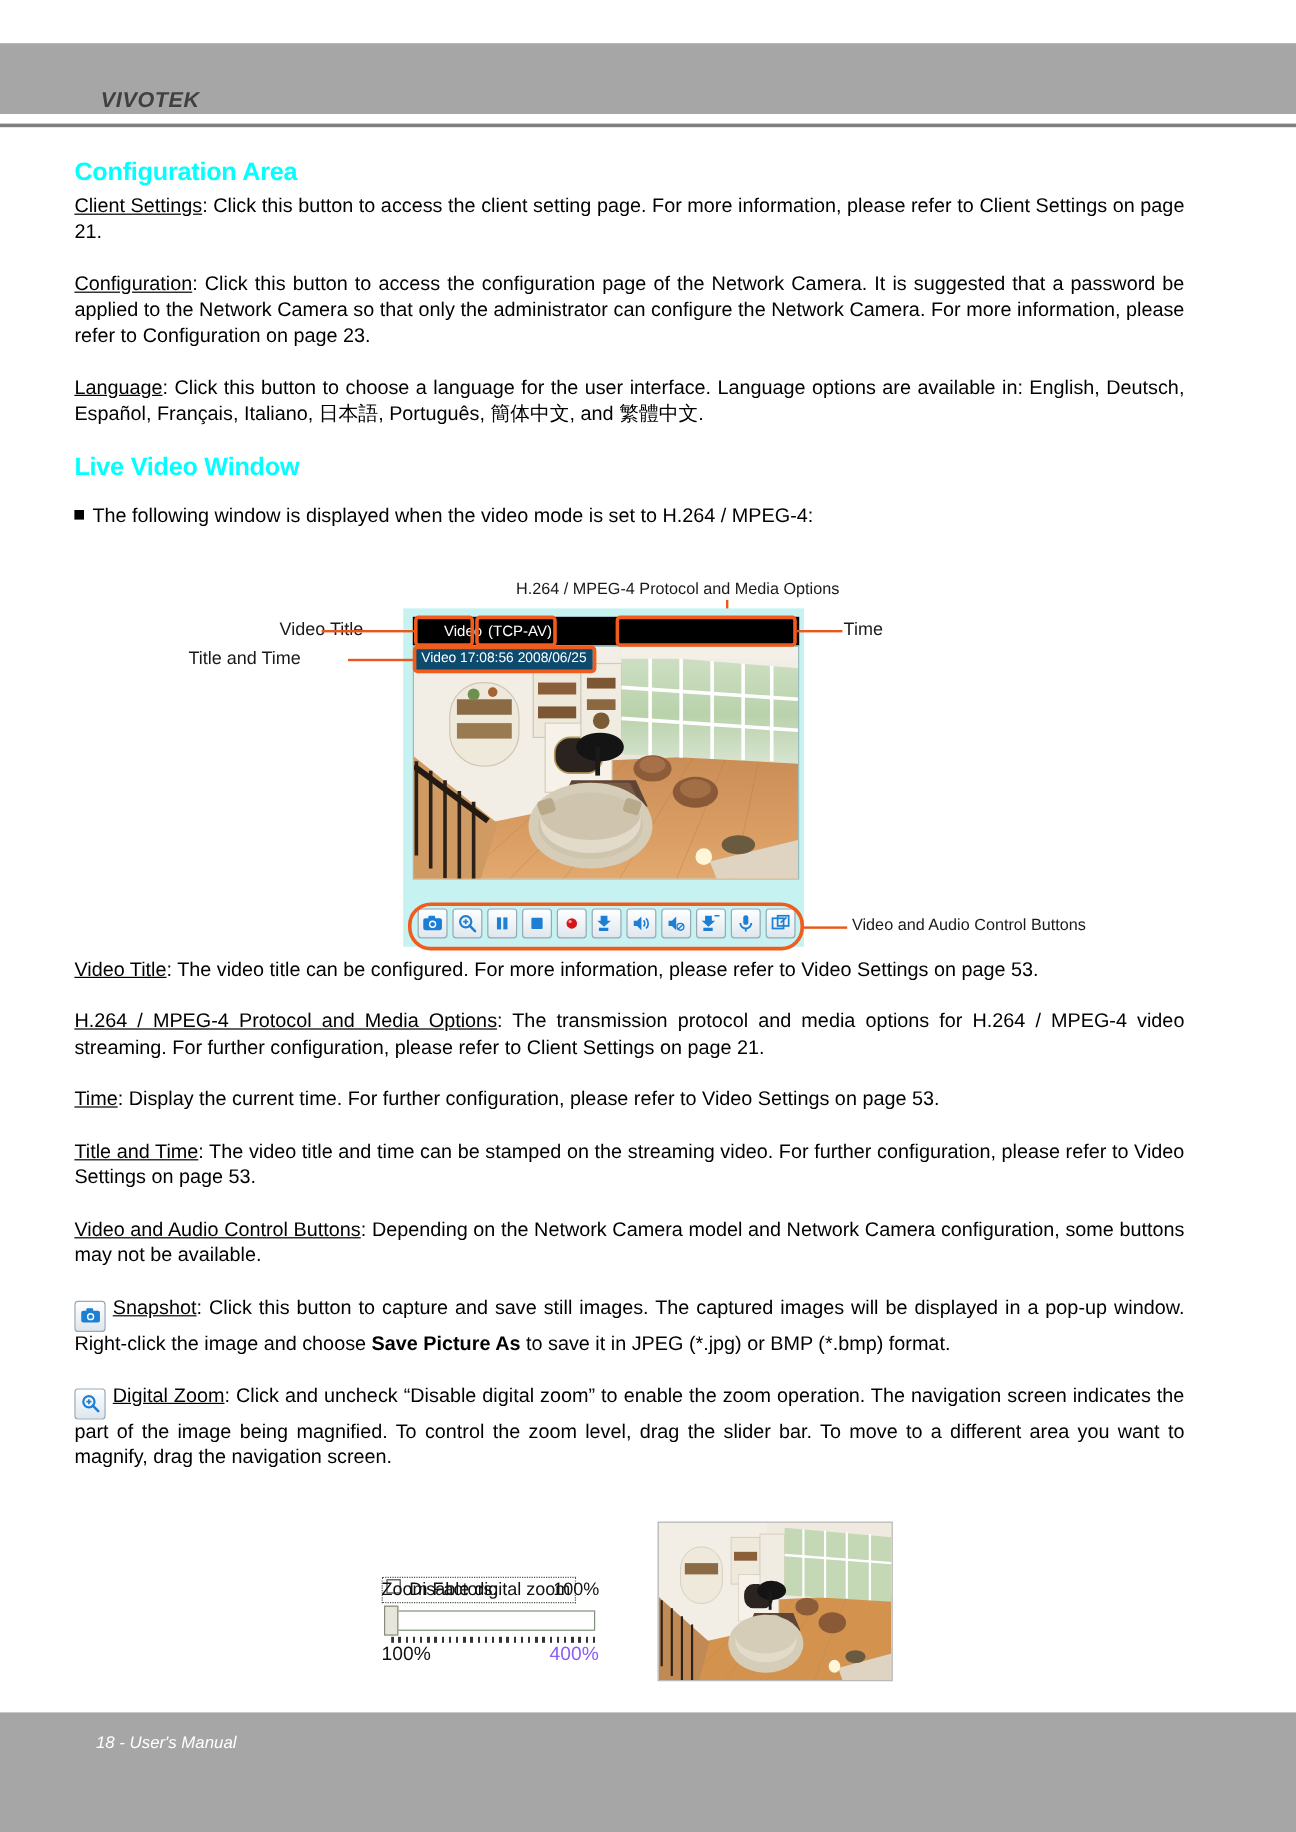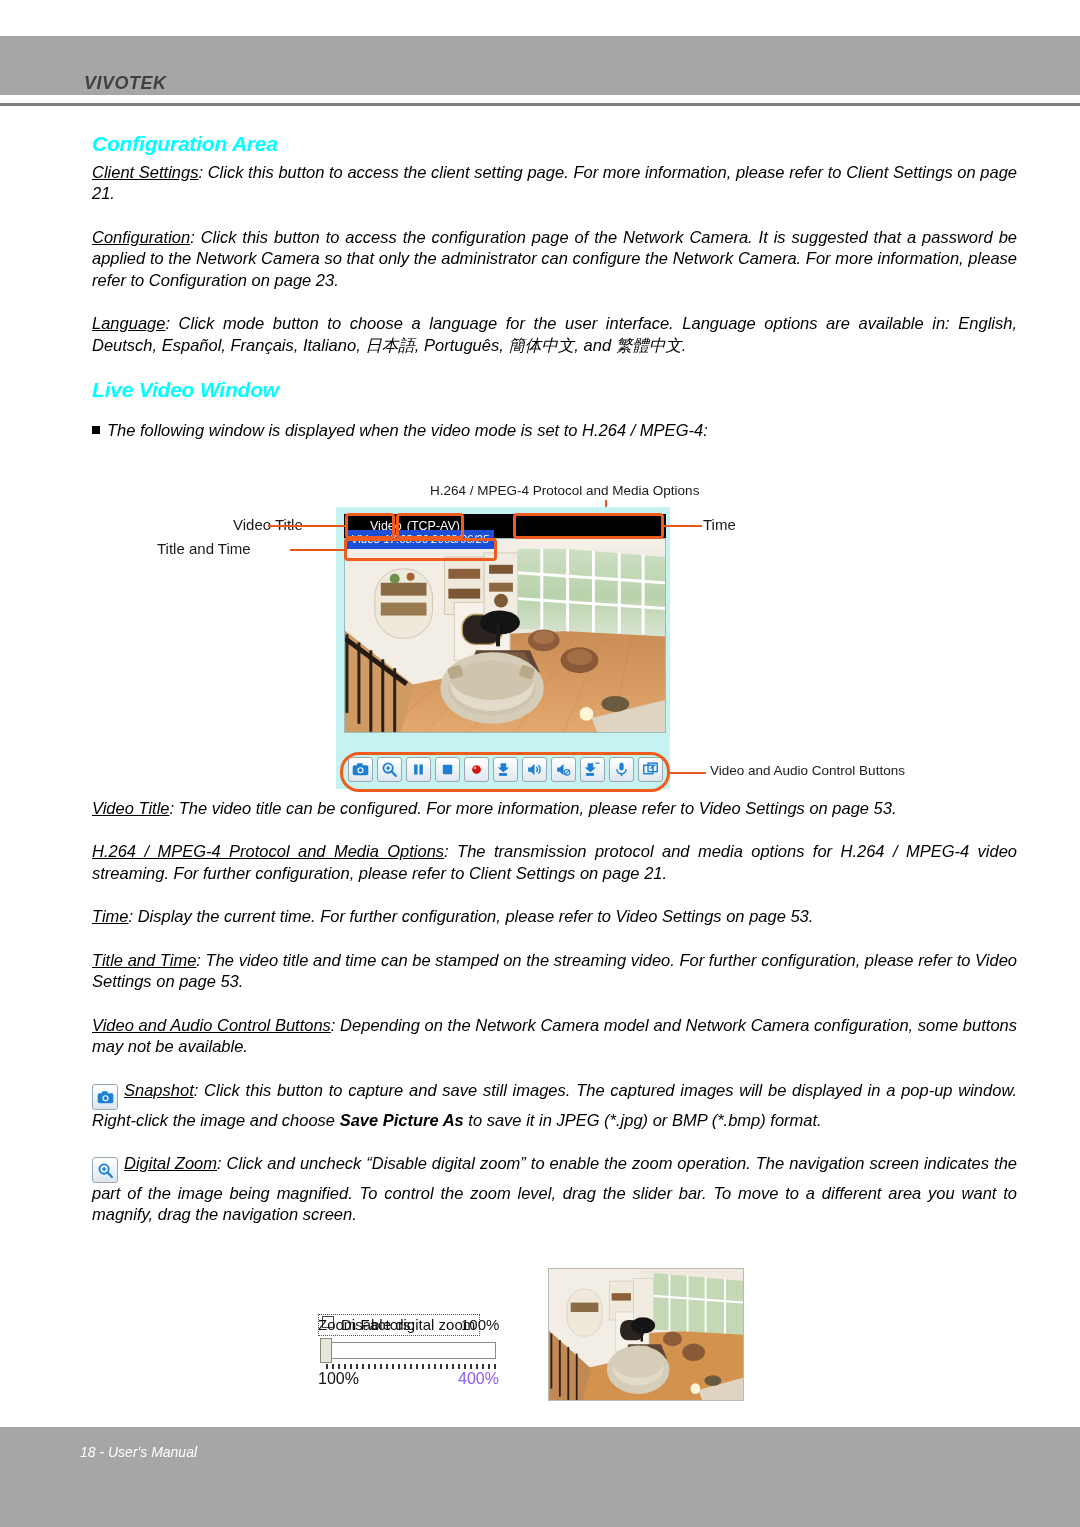--- a/index.html
+++ b/index.html
@@ -51,23 +51,22 @@
     position: absolute;
     left: 80px; top: 1444px;
     font-size: 14px;
     font-style: italic;
     color: #ffffff;
   }
 
   
   .content {
     position: absolute;
-    left: 92px; top: 132px;
+    left: 62px; top: 132px;
     width: 925px;
-    font-style: italic;
   }
   h2.section-head {
     margin: 0 0 6px 0;
     font-size: 21px;
     font-weight: bold;
     color: #00ffff;
     letter-spacing: -0.2px;
   }
   p.para {
     margin: 0 0 22px 0;
@@ -133,31 +132,30 @@
   }
   .vid-time-wrap {
     position: absolute;
     left: 516px; top: 41px;
     width: 146px;
     text-align: right;
   }
 
   .stamp-overlay {
     position: absolute;
-    left: 346px; top: 52px;
+    left: 346px; top: 62px;
     width: 148px; height: 19px;
-    background: #1d4ed8;
+    background: #0c4a6e;
     color: #ffffff;
     font-size: 11.5px;
     line-height: 19px;
     padding-left: 5px;
     box-sizing: border-box;
     white-space: nowrap;
     z-index: 4;
-    font-style: italic;
   }
 
   
   .photo {
     position: absolute;
     left: 344px; top: 60px;
     width: 322px; height: 195px;
     overflow: hidden;
     border: 1px solid #9bbcbc;
     box-sizing: border-box;
@@ -301,21 +299,21 @@
 <div class="header-rule"></div>
 
 <div class="content">
 
   <h2 class="section-head">Configuration Area</h2>
 
   <p class="para"><span class="u">Client Settings</span><span>: Click this button to access the client setting page. For more information, please refer to Client Settings on page 21.</span></p>
 
   <p class="para"><span class="u">Configuration</span><span>: Click this button to access the configuration page of the Network Camera. It is suggested that a password be applied to the Network Camera so that only the administrator can configure the Network Camera. For more information, please refer to Configuration on page 23.</span></p>
 
-  <p class="para"><span class="u">Language</span><span>: Click mode button to choose a language for the user interface. Language options are available in: English, Deutsch, Español, Français, Italiano, 日本語, Português, 簡体中文, and 繁體中文.</span></p>
+  <p class="para"><span class="u">Language</span><span>: Click this button to choose a language for the user interface. Language options are available in: English, Deutsch, Español, Français, Italiano, 日本語, Português, 簡体中文, and 繁體中文.</span></p>
 
   <h2 class="section-head" style="margin-top:16px;">Live Video Window</h2>
 
   <p class="bullet-line" style="margin-top:18px;"><span class="sq"></span><span>The following window is displayed when the video mode is set to H.264 / MPEG-4:</span></p>
 
 </div>
 
 <div class="fig1">
 
   <div class="fig1-caption-top">H.264 / MPEG-4 Protocol and Media Options</div>

